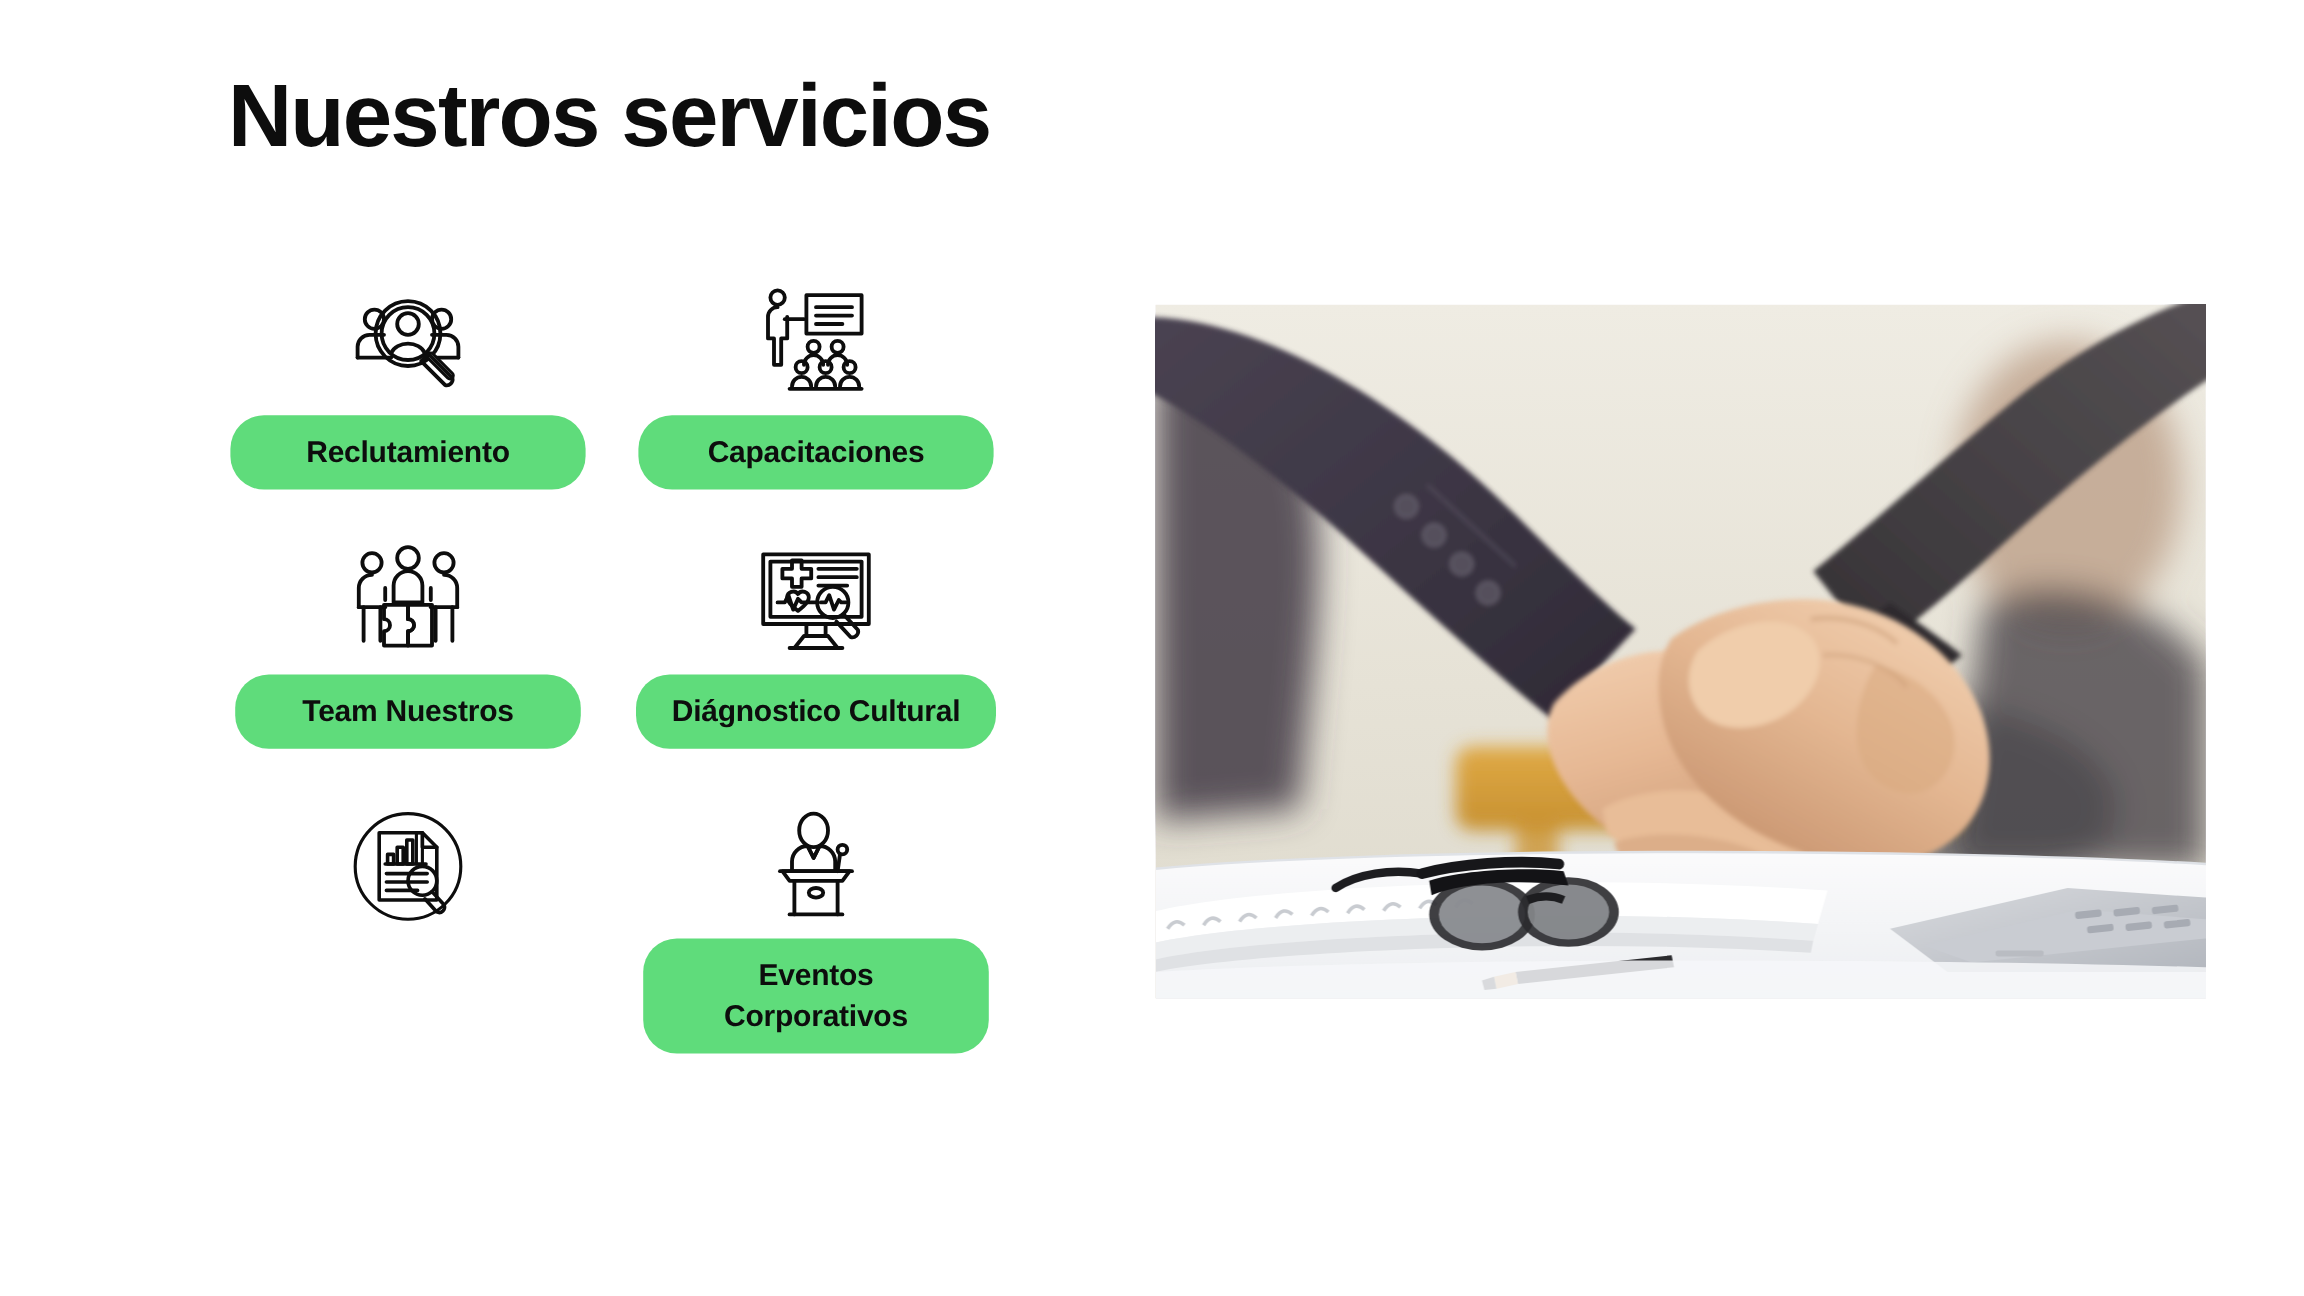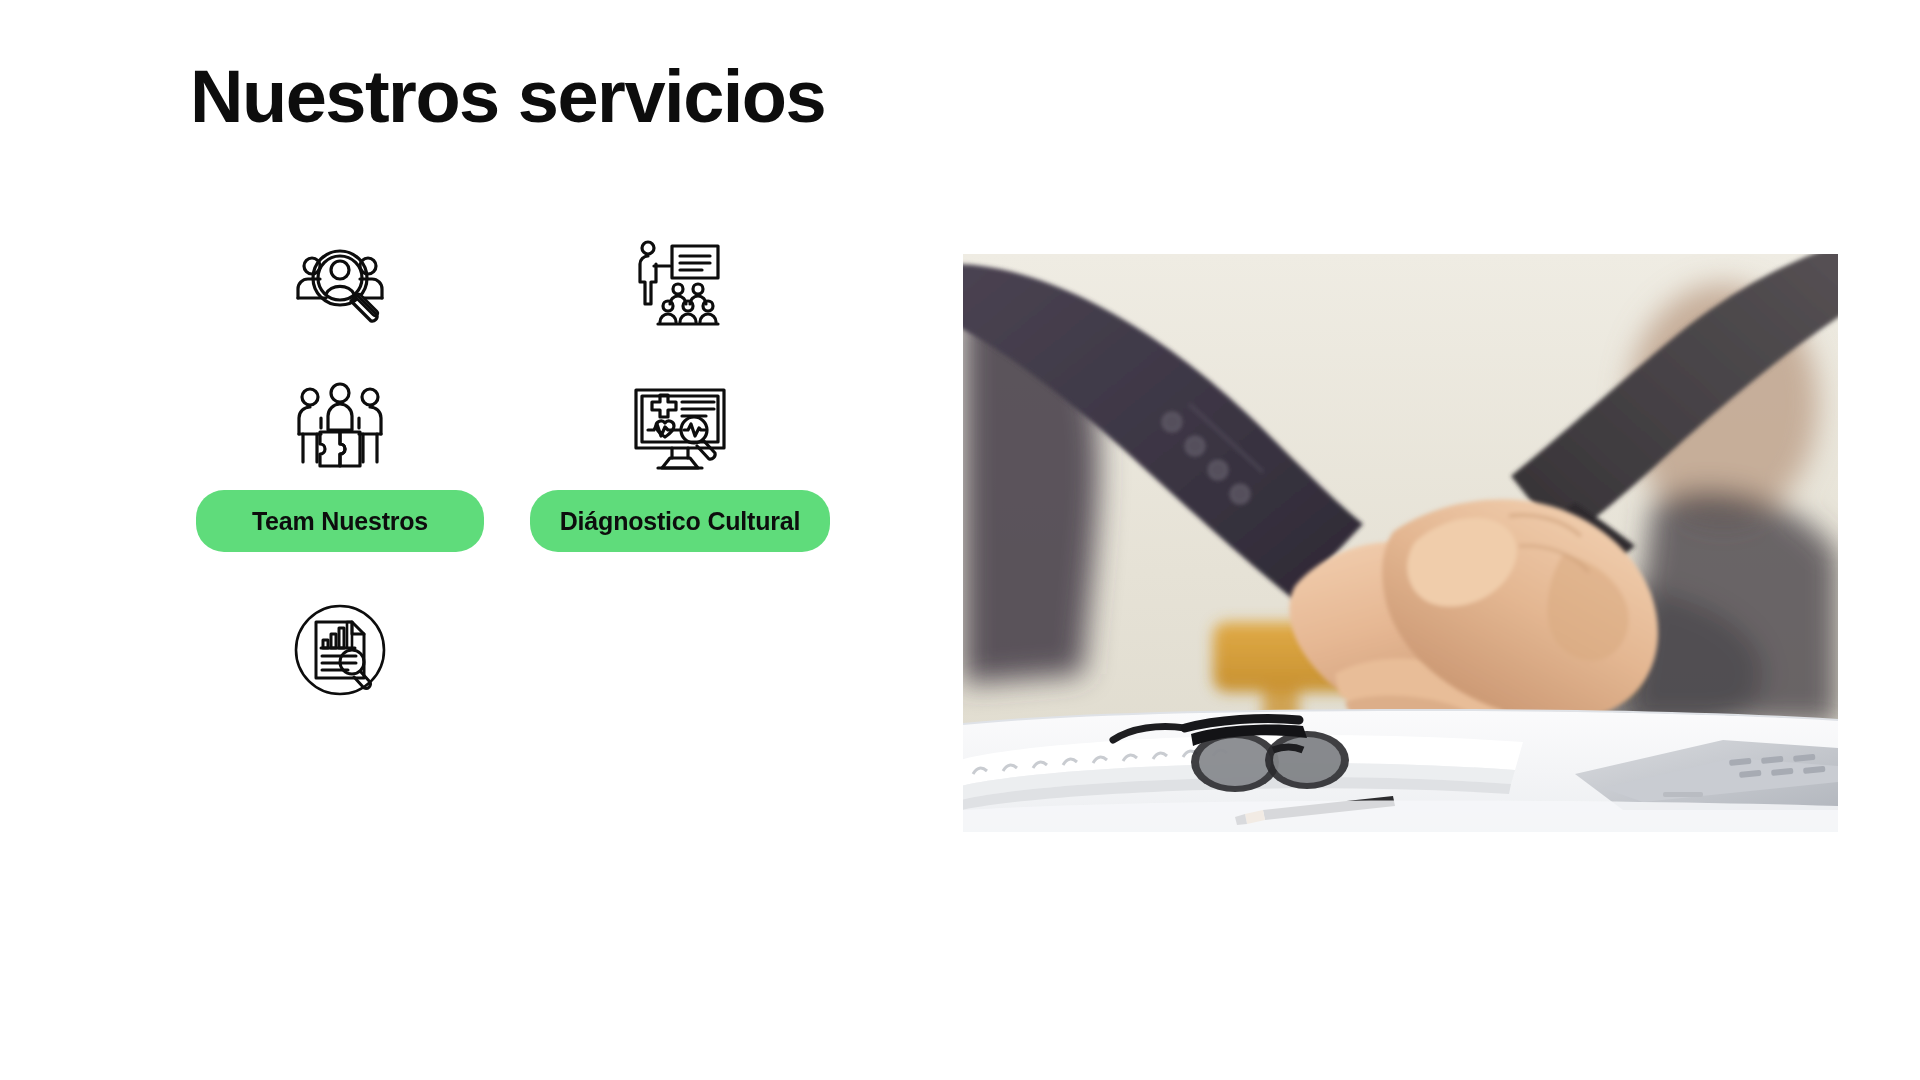--- a/index.html
+++ b/index.html
@@ -130,20 +130,21 @@
             <circle cx="50" cy="42" r="22"></circle>
 
             <circle cx="50" cy="34" r="9"></circle>
             <path d="M36 58 a15 12 0 0 1 28 0"></path>
 
             <path d="M69 61 l16 16" stroke-width="8"></path>
             <path d="M69 61 l16 16" stroke="#ffffff" stroke-width="3"></path>
             <path d="M67 59 l20 20 a5 5 0 0 1 -6 6 l-20 -20 z"></path>
           </svg>
         </div>
+        <div class="service-pill">Reclutamiento</div>
       </div>
 
       <div class="service-col">
         <div class="service-icon">
           <svg viewBox="0 0 100 100" width="100" height="100" fill="none" stroke="#0d0d0d" stroke-width="3.2" stroke-linecap="round" stroke-linejoin="round">
 
             <circle cx="18" cy="12" r="6"></circle>
             <path d="M18 20 a8 8 0 0 0 -8 8 v18 h5 v22 h6 v-22 h5 v-18"></path>
             <path d="M24 30 h16"></path>
 
@@ -157,20 +158,21 @@
 
             <circle cx="38" cy="70" r="5"></circle>
             <path d="M30 86 a8 8 0 0 1 16 0"></path>
             <circle cx="58" cy="70" r="5"></circle>
             <path d="M50 86 a8 8 0 0 1 16 0"></path>
             <circle cx="78" cy="70" r="5"></circle>
             <path d="M70 86 a8 8 0 0 1 16 0"></path>
             <path d="M28 88 h60"></path>
           </svg>
         </div>
+        <div class="service-pill">Capacitaciones</div>
       </div>
 
     </div>
 
     <div class="row-gap-1"></div>
 
     <div class="service-row row-2">
 
       <div class="service-col">
         <div class="service-icon">
@@ -243,20 +245,45 @@
             <path d="M31 48 h34"></path>
 
             <path d="M32 56 h34 M32 63 h34 M32 70 h26"></path>
 
             <circle cx="62" cy="62" r="12"></circle>
             <path d="M70 71 l10 11 a4.5 4.5 0 0 1 -6 6 l-10 -11"></path>
           </svg>
         </div>
       </div>
 
+      <div class="service-col">
+        <div class="service-icon">
+          <svg viewBox="0 0 100 100" width="100" height="100" fill="none" stroke="#0d0d0d" stroke-width="3.2" stroke-linecap="round" stroke-linejoin="round">
+
+            <ellipse cx="48" cy="20" rx="12" ry="14"></ellipse>
+
+            <path d="M30 54 v-8 a13 13 0 0 1 13 -13 l5 10 l5 -10 a13 13 0 0 1 13 13 v8"></path>
+            <path d="M43 33 l5 10 l5 -10"></path>
+
+            <circle cx="72" cy="36" r="4"></circle>
+            <path d="M70 40 l-2 14"></path>
+
+            <path d="M22 54 h56 l-6 8 h-44 z"></path>
+            <path d="M20 54 h60"></path>
+
+            <path d="M32 62 v28 M68 62 v28"></path>
+            <path d="M28 90 h44"></path>
+            <ellipse cx="50" cy="72" rx="6" ry="4"></ellipse>
+          </svg>
+        </div>
+        <div class="service-pill pill-narrow">
+          <span>Eventos</span><br>
+          <span>Corporativos</span>
+        </div>
+      </div>
 
     </div>
 
   </div>
 
   <div class="photo-frame">
     <svg viewBox="0 0 875 578" preserveAspectRatio="xMidYMid slice" role="img">
       <defs>
         <linearGradient id="wallGrad" x1="0" y1="0" x2="0" y2="1">
           <stop offset="0%" stop-color="#efece3"></stop>

